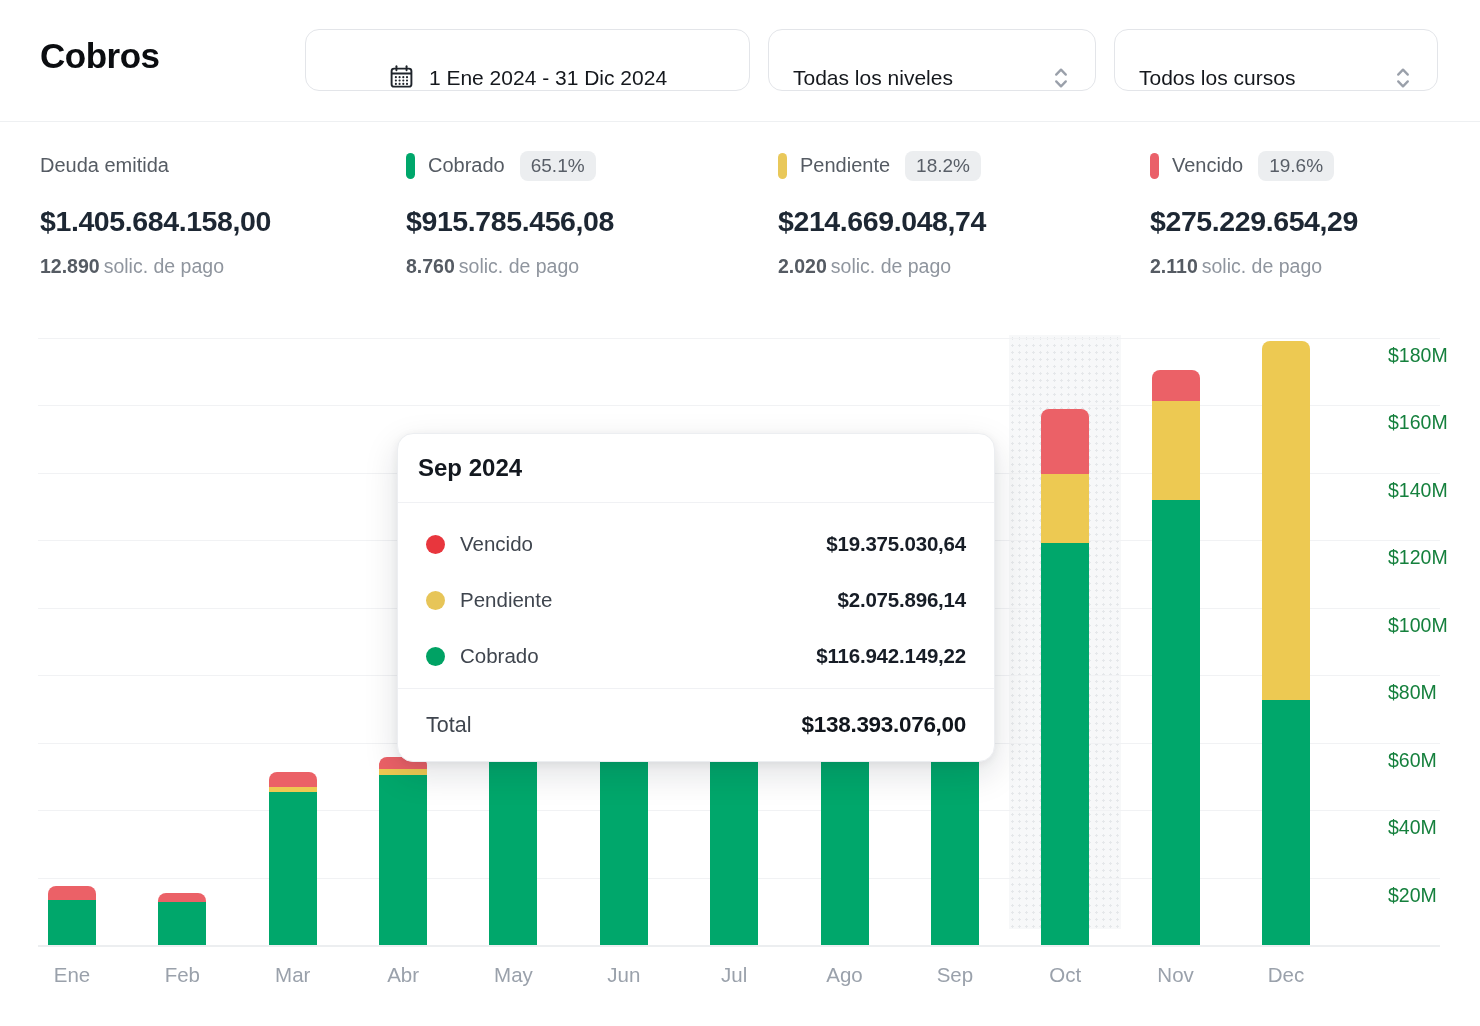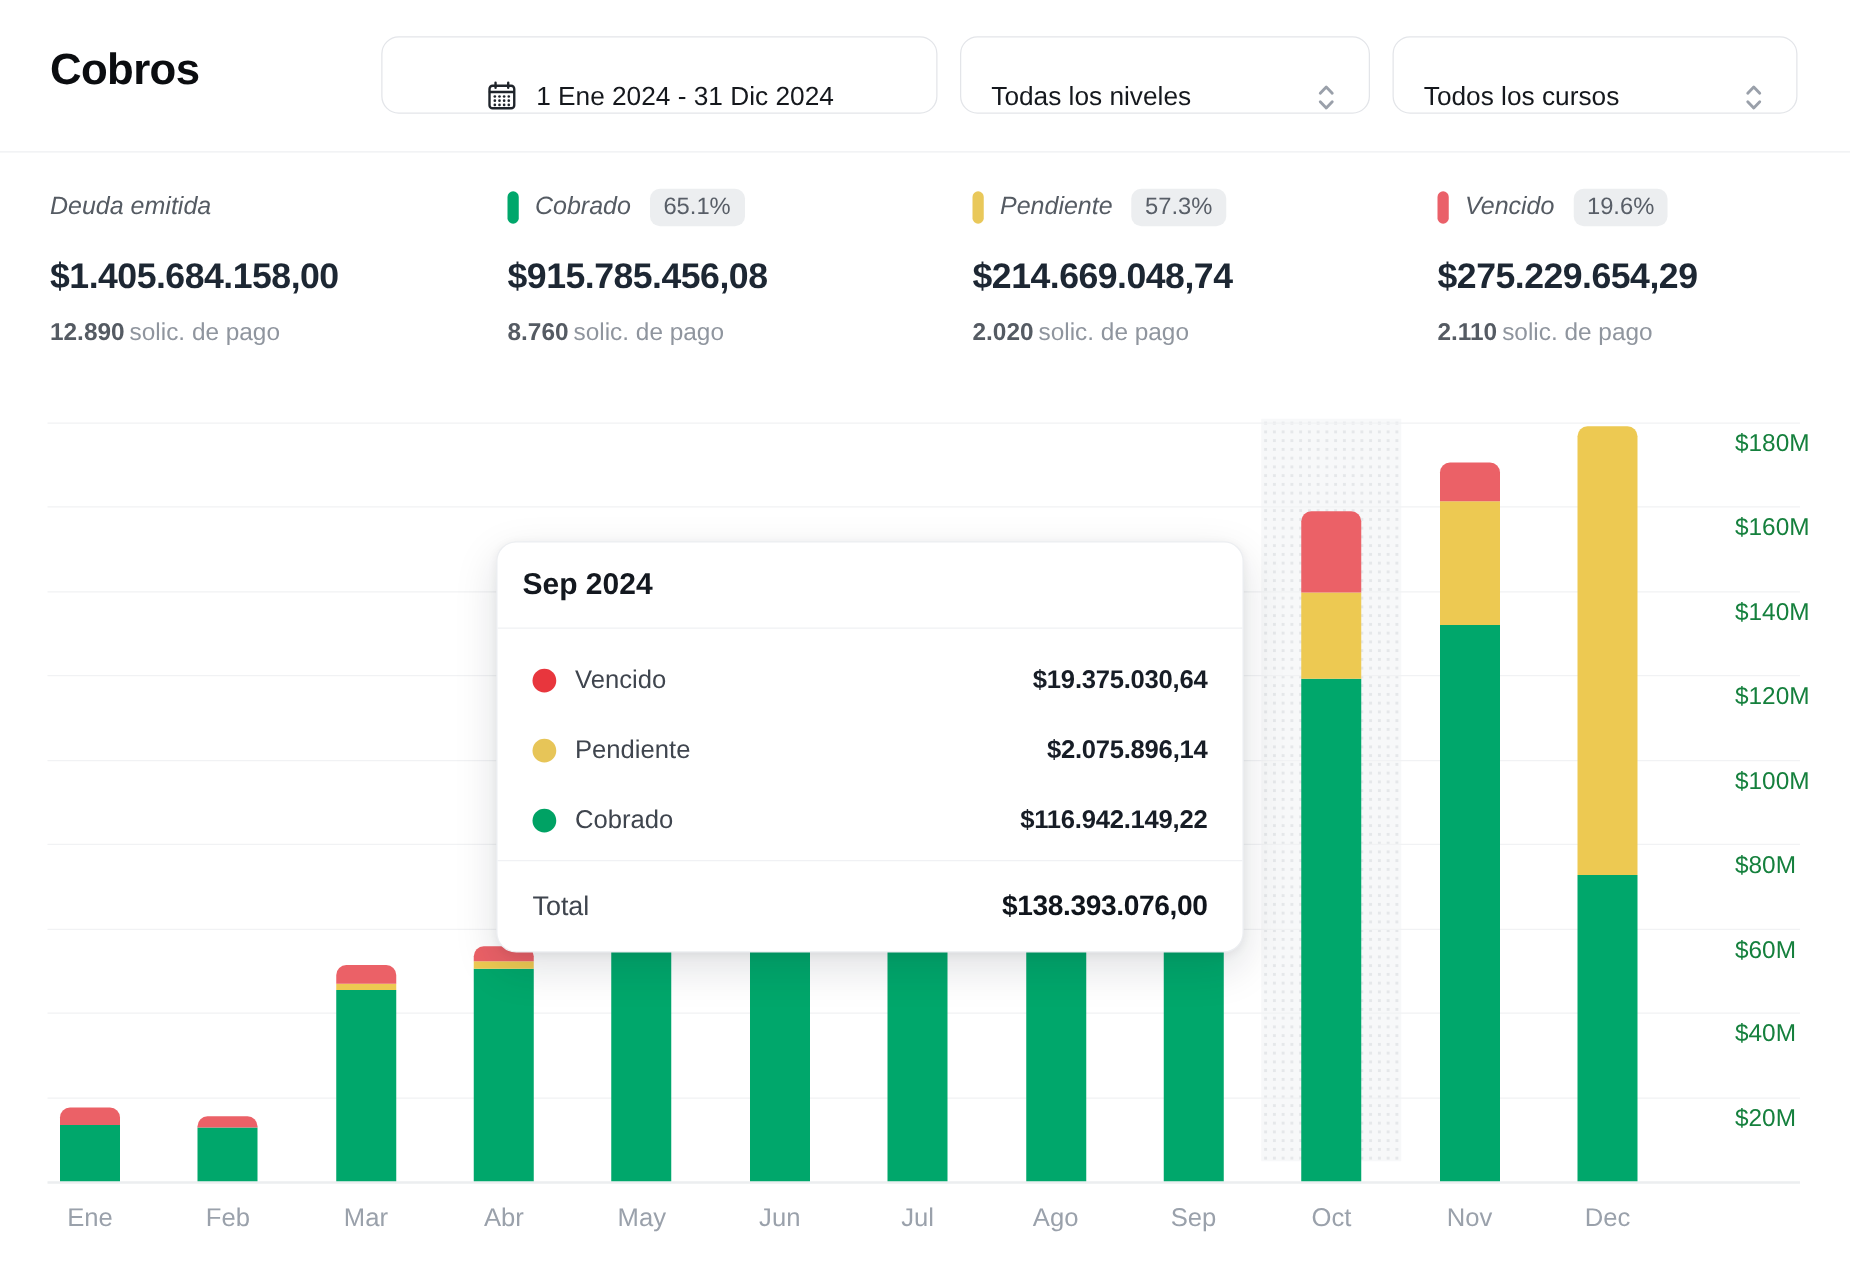--- a/index.html
+++ b/index.html
@@ -16,21 +16,21 @@
   .hbtn .btn-text{font-size:21px;color:#15181d;font-weight:500;white-space:nowrap;}
   .select-btn{justify-content:space-between;padding:0 24px;}
   .select-levels{left:768px;width:328px;}
   .select-courses{left:1114px;width:324px;}
   .icon{display:inline-flex;align-items:center;justify-content:center;}
 
   
   .stat-card{position:absolute;top:150px;width:360px;}
   .stat-head{display:flex;align-items:center;height:31px;}
   .stat-pill{width:9px;height:26px;border-radius:5px;margin-right:13px;flex:0 0 auto;}
-  .stat-label{font-size:20px;color:#555b63;font-weight:500;font-style:italic;}
+  .stat-label{font-size:20px;color:#555b63;font-weight:500;}
   .stat-badge{margin-left:15px;background:#eceef0;border-radius:8px;padding:4px 11px;font-size:19px;color:#585e67;}
   .stat-value{margin-top:24px;font-size:28.5px;font-weight:700;color:#1d2733;letter-spacing:-0.4px;white-space:nowrap;}
   .stat-sub{margin-top:17px;font-size:19.5px;color:#8f959e;}
   .stat-sub b{color:#555b63;font-weight:700;margin-right:4px;}
 
   
   .chart{position:absolute;left:0;top:333px;width:1480px;height:693px;}
   .gridline{position:absolute;left:38px;width:1402px;height:1px;background:#f1f2f4;}
   .axisline{position:absolute;left:38px;width:1402px;height:2px;background:#eceef0;}
   .ytick{position:absolute;width:120px;left:1388px;font-size:19.5px;color:#15803d;}
@@ -127,21 +127,21 @@
       <span class="stat-badge">65.1%</span>
     </div>
     <div class="stat-value">$915.785.456,08</div>
     <div class="stat-sub"><b>8.760</b><span>solic. de pago</span></div>
   </div>
 
   <div class="stat-card" style="left:778px">
     <div class="stat-head">
       <span class="stat-pill" style="background: rgb(233, 200, 90);"></span>
       <span class="stat-label">Pendiente</span>
-      <span class="stat-badge">57.3%</span>
+      <span class="stat-badge">18.2%</span>
     </div>
     <div class="stat-value">$214.669.048,74</div>
     <div class="stat-sub"><b>2.020</b><span>solic. de pago</span></div>
   </div>
 
   <div class="stat-card" style="left:1150px">
     <div class="stat-head">
       <span class="stat-pill" style="background: rgb(234, 96, 105);"></span>
       <span class="stat-label">Vencido</span>
       <span class="stat-badge">19.6%</span>

